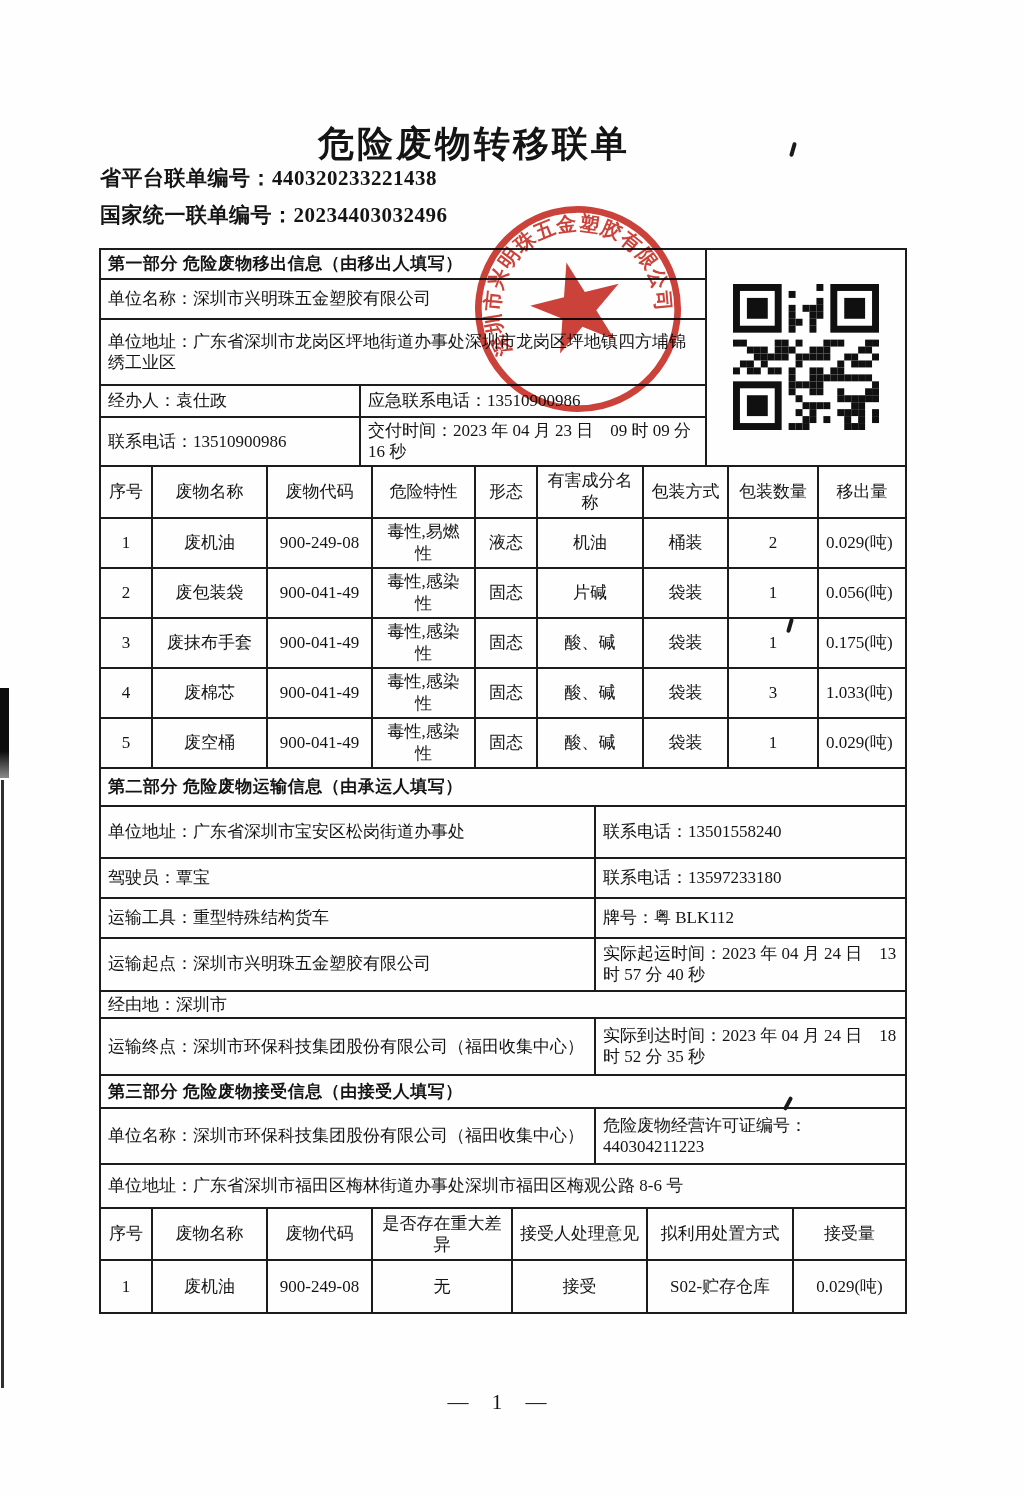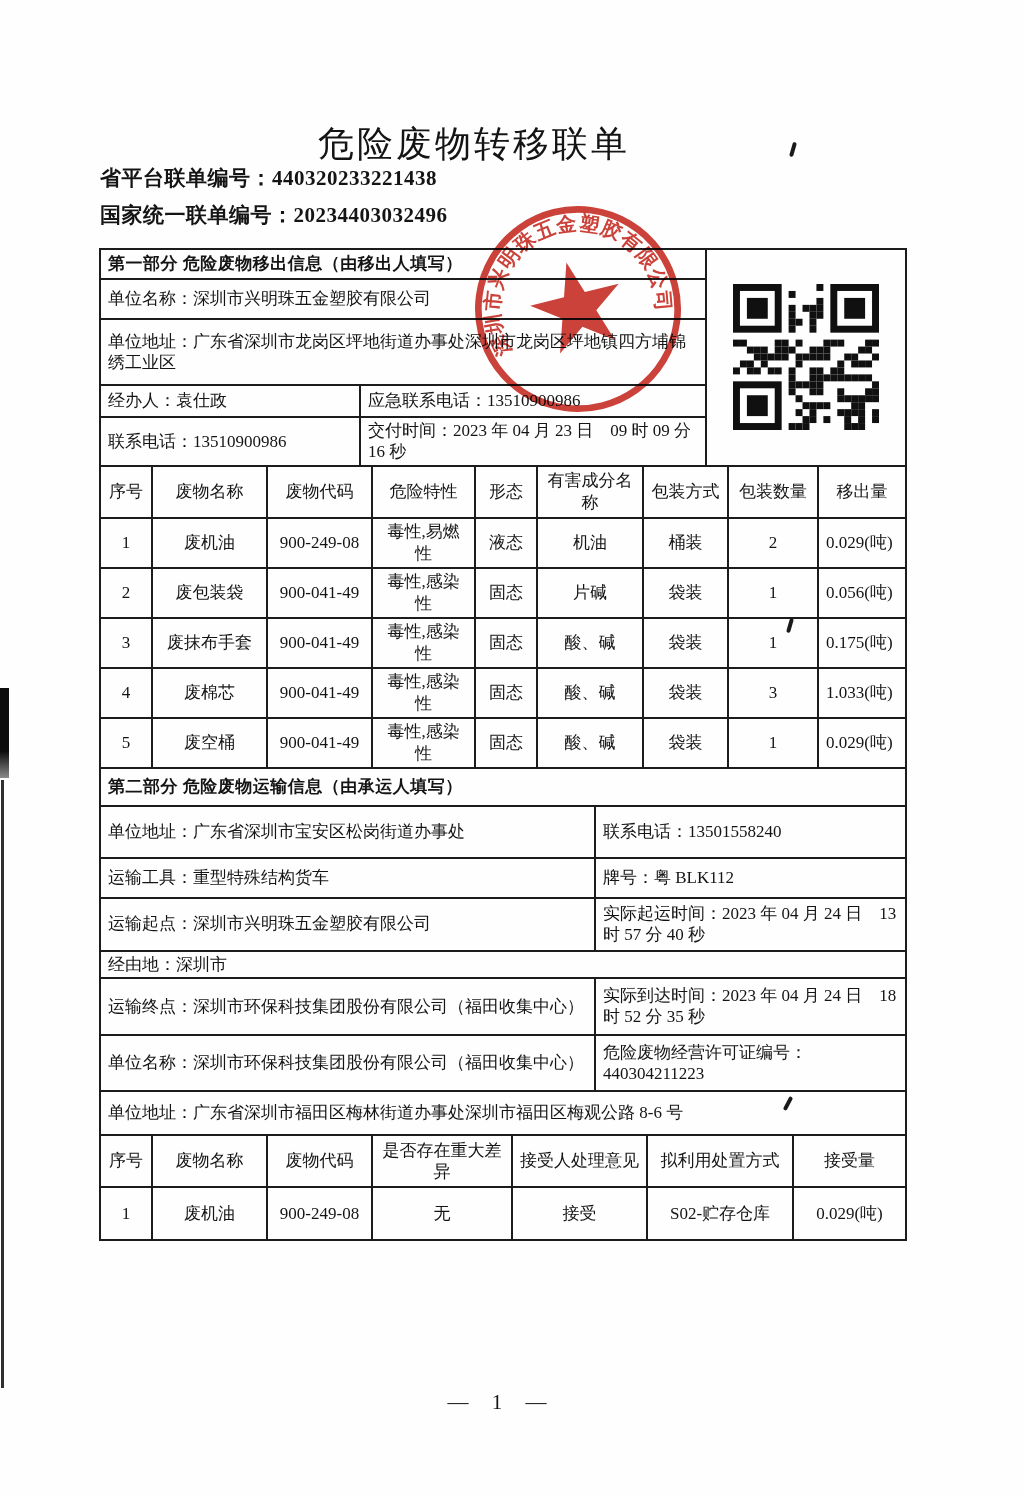--- a/index.html
+++ b/index.html
@@ -1,19 +1,19 @@
 <!DOCTYPE html>
 <html><head>
 <meta charset="utf-8">
 <style>
   html,body{margin:0;padding:0;background:#e8e8e8;}
   .sheet{position:relative;width:1024px;height:1496px;background:#fefefe;overflow:hidden;
          font-family:"Liberation Serif",serif;color:#141414;}
   .doc-title{position:absolute;top:120px;left:0;width:948px;text-align:center;
-             font-size:36px;font-weight:normal;letter-spacing:3px;}
+             font-size:36px;font-weight:bold;letter-spacing:3px;}
   .meta{position:absolute;left:100px;font-size:21px;font-weight:bold;letter-spacing:.5px;}
   .meta .num{font-weight:bold;font-family:"Liberation Serif",serif;}
   .meta1{top:164px;} .meta2{top:201px;}
   .tables{position:absolute;left:99px;top:248px;width:810px;}
   table.grid{border-collapse:collapse;table-layout:fixed;width:806px;margin-top:-2px;}
   table.grid:first-child{margin-top:0;padding-left:46px;}
   table.grid td{border:2px solid #1c1c1c;font-size:17px;line-height:1.25;
                 padding:2px 7px;vertical-align:middle;overflow:hidden;}
   td.sec{font-weight:bold;letter-spacing:.5px;}
   td.c{text-align:center;padding:2px 3px;}
@@ -303,20 +303,24 @@
         </colgroup>
       <tbody>
           <tr class="h38">
             <td colspan="2" class="sec">第二部分 危险废物运输信息（由承运人填写）</td>
           </tr>
       <tr class="h52">
         <td><span>单位地址：</span><span>广东省深圳市宝安区松岗街道办事处</span></td>
         <td><span>联系电话：</span><span>13501558240</span></td>
       </tr>
       <tr class="h40">
+        <td><span>驾驶员：</span><span>覃宝</span></td>
+        <td><span>联系电话：</span><span>13597233180</span></td>
+      </tr>
+      <tr class="h40">
         <td><span>运输工具：</span><span>重型特殊结构货车</span></td>
         <td><span>牌号：</span><span>粤 BLK112</span></td>
       </tr>
       <tr class="h53">
         <td><span>运输起点：</span><span>深圳市兴明珠五金塑胶有限公司</span></td>
         <td><span>实际起运时间：</span><span>2023 年 04 月 24 日　13 时 57 分 40 秒</span></td>
       </tr>
       <tr class="h27">
             <td colspan="2"><span>经由地：</span><span>深圳市</span></td>
           </tr>
@@ -328,20 +332,23 @@
       </table>
 
     <table class="grid">
       <colgroup>
           <col style="width:155px">
           <col style="width:220px">
           <col style="width:120px">
           <col style="width:311px">
         </colgroup>
       <tbody>
+          <tr class="h33">
+            <td colspan="4" class="sec">第三部分 危险废物接受信息（由接受人填写）</td>
+          </tr>
       <tr class="h56">
         <td colspan="3"><span>单位名称：</span><span>深圳市环保科技集团股份有限公司（福田收集中心）</span></td>
         <td><span>危险废物经营许可证编号：</span><span>440304211223</span></td>
       </tr>
       <tr class="h44">
             <td colspan="4"><span>单位地址：</span><span>广东省深圳市福田区梅林街道办事处深圳市福田区梅观公路 8-6 号</span></td>
           </tr>
     </tbody>
       </table>
 

